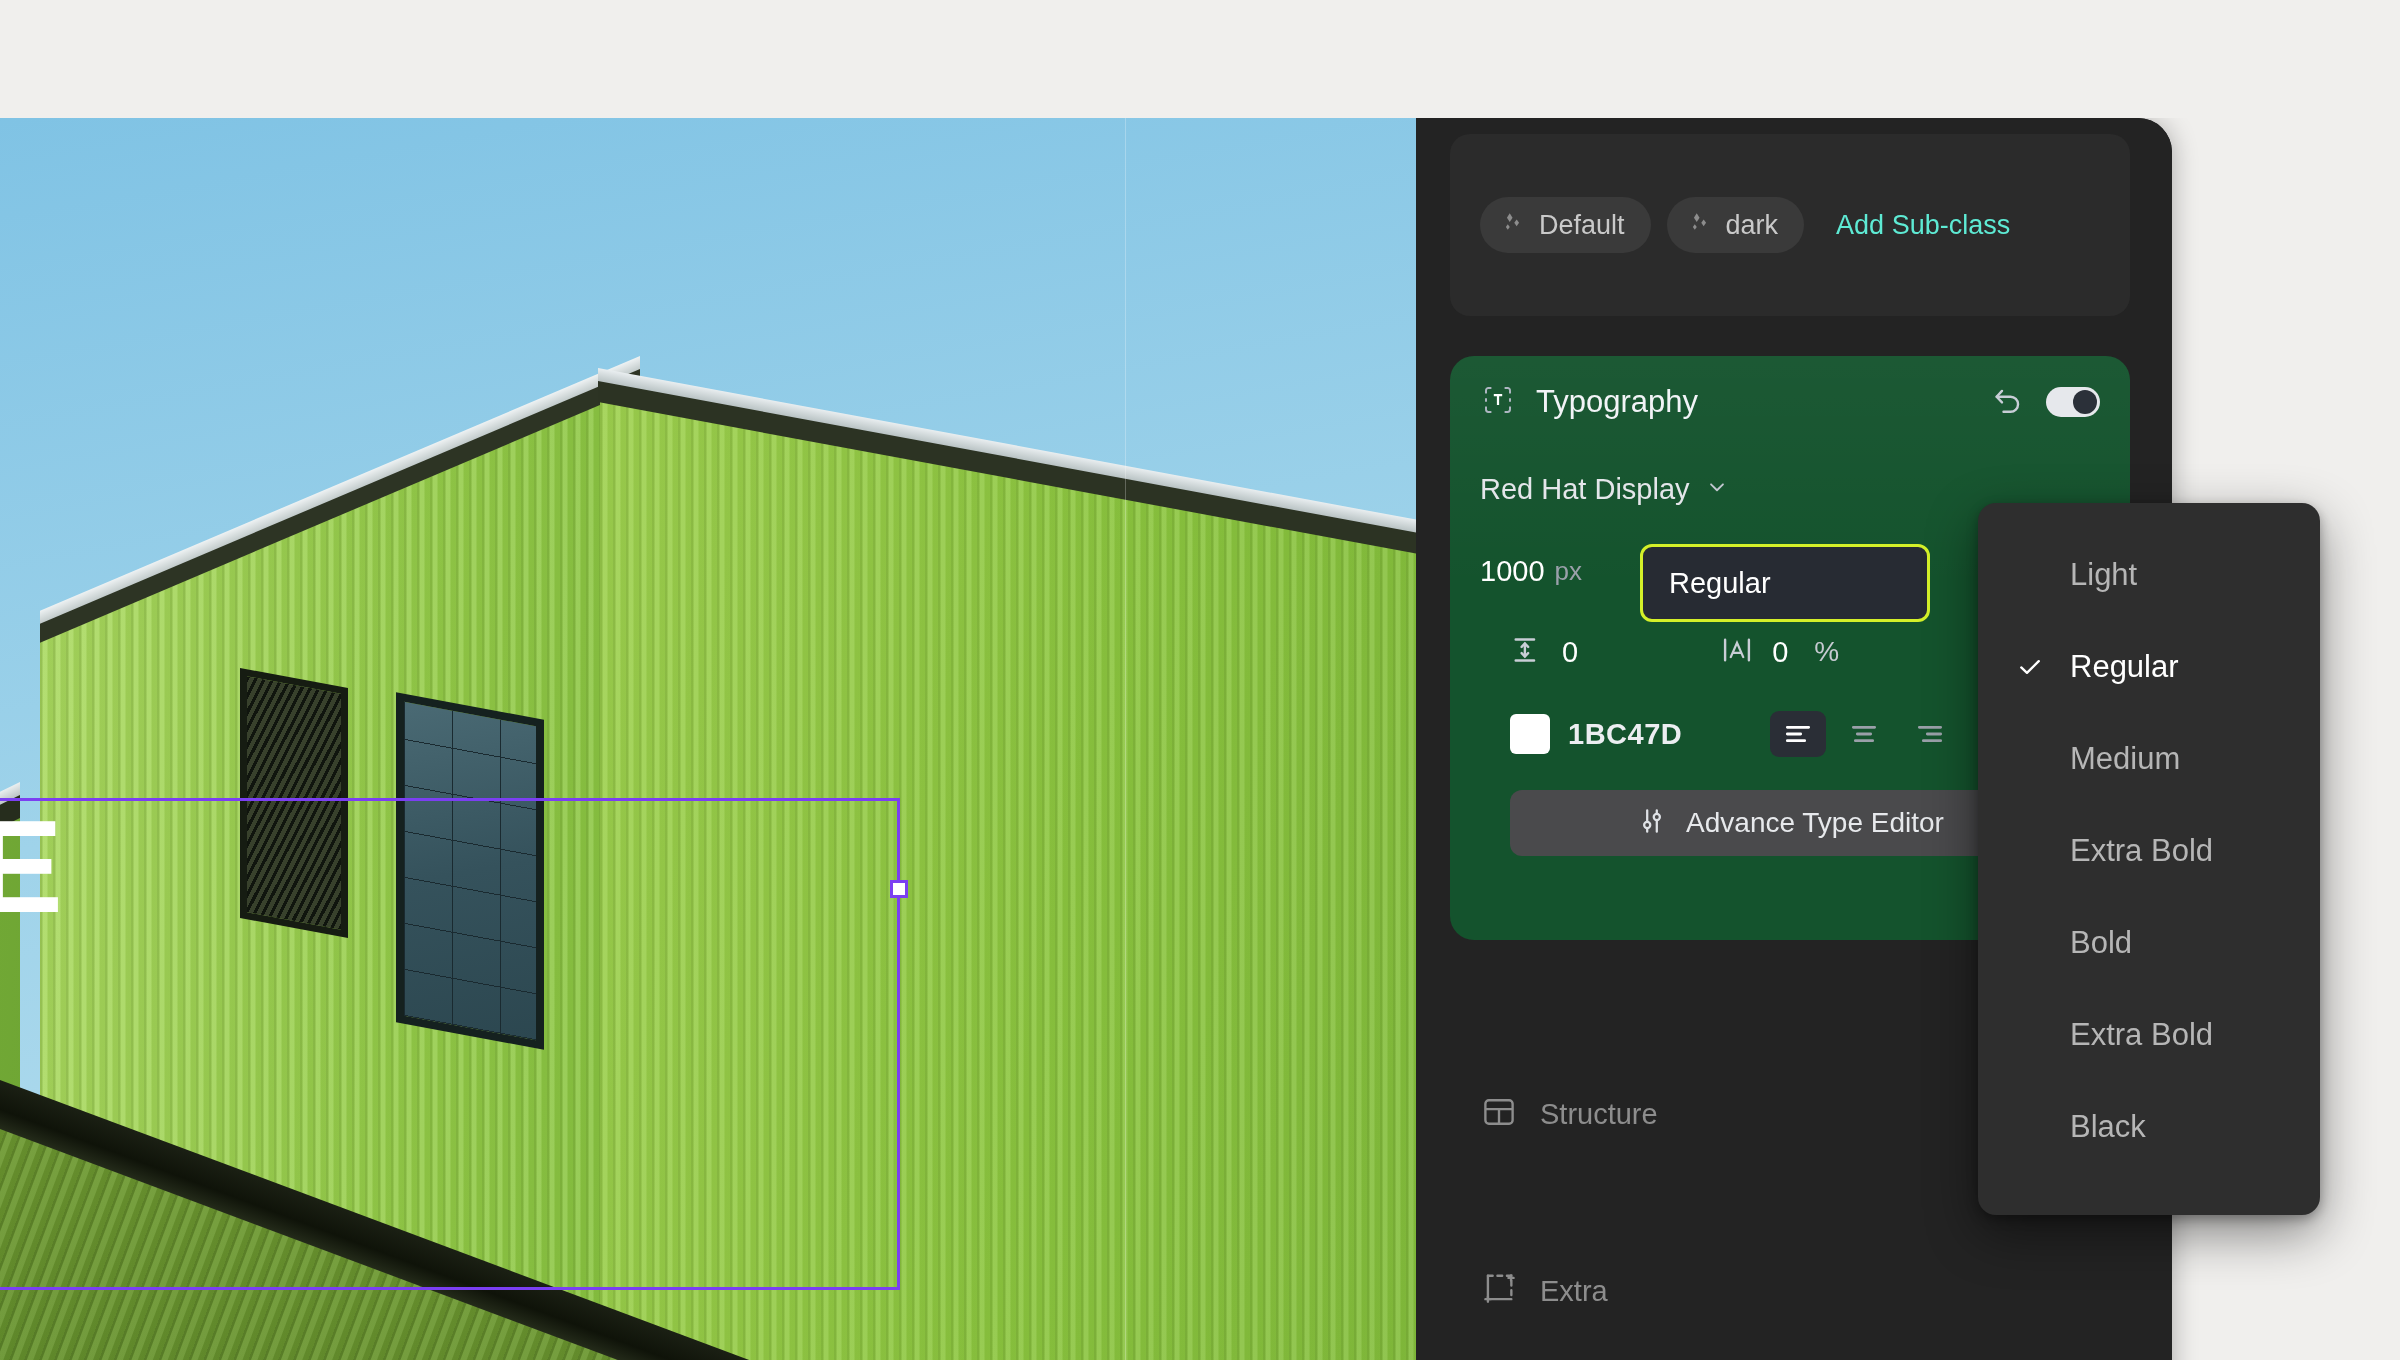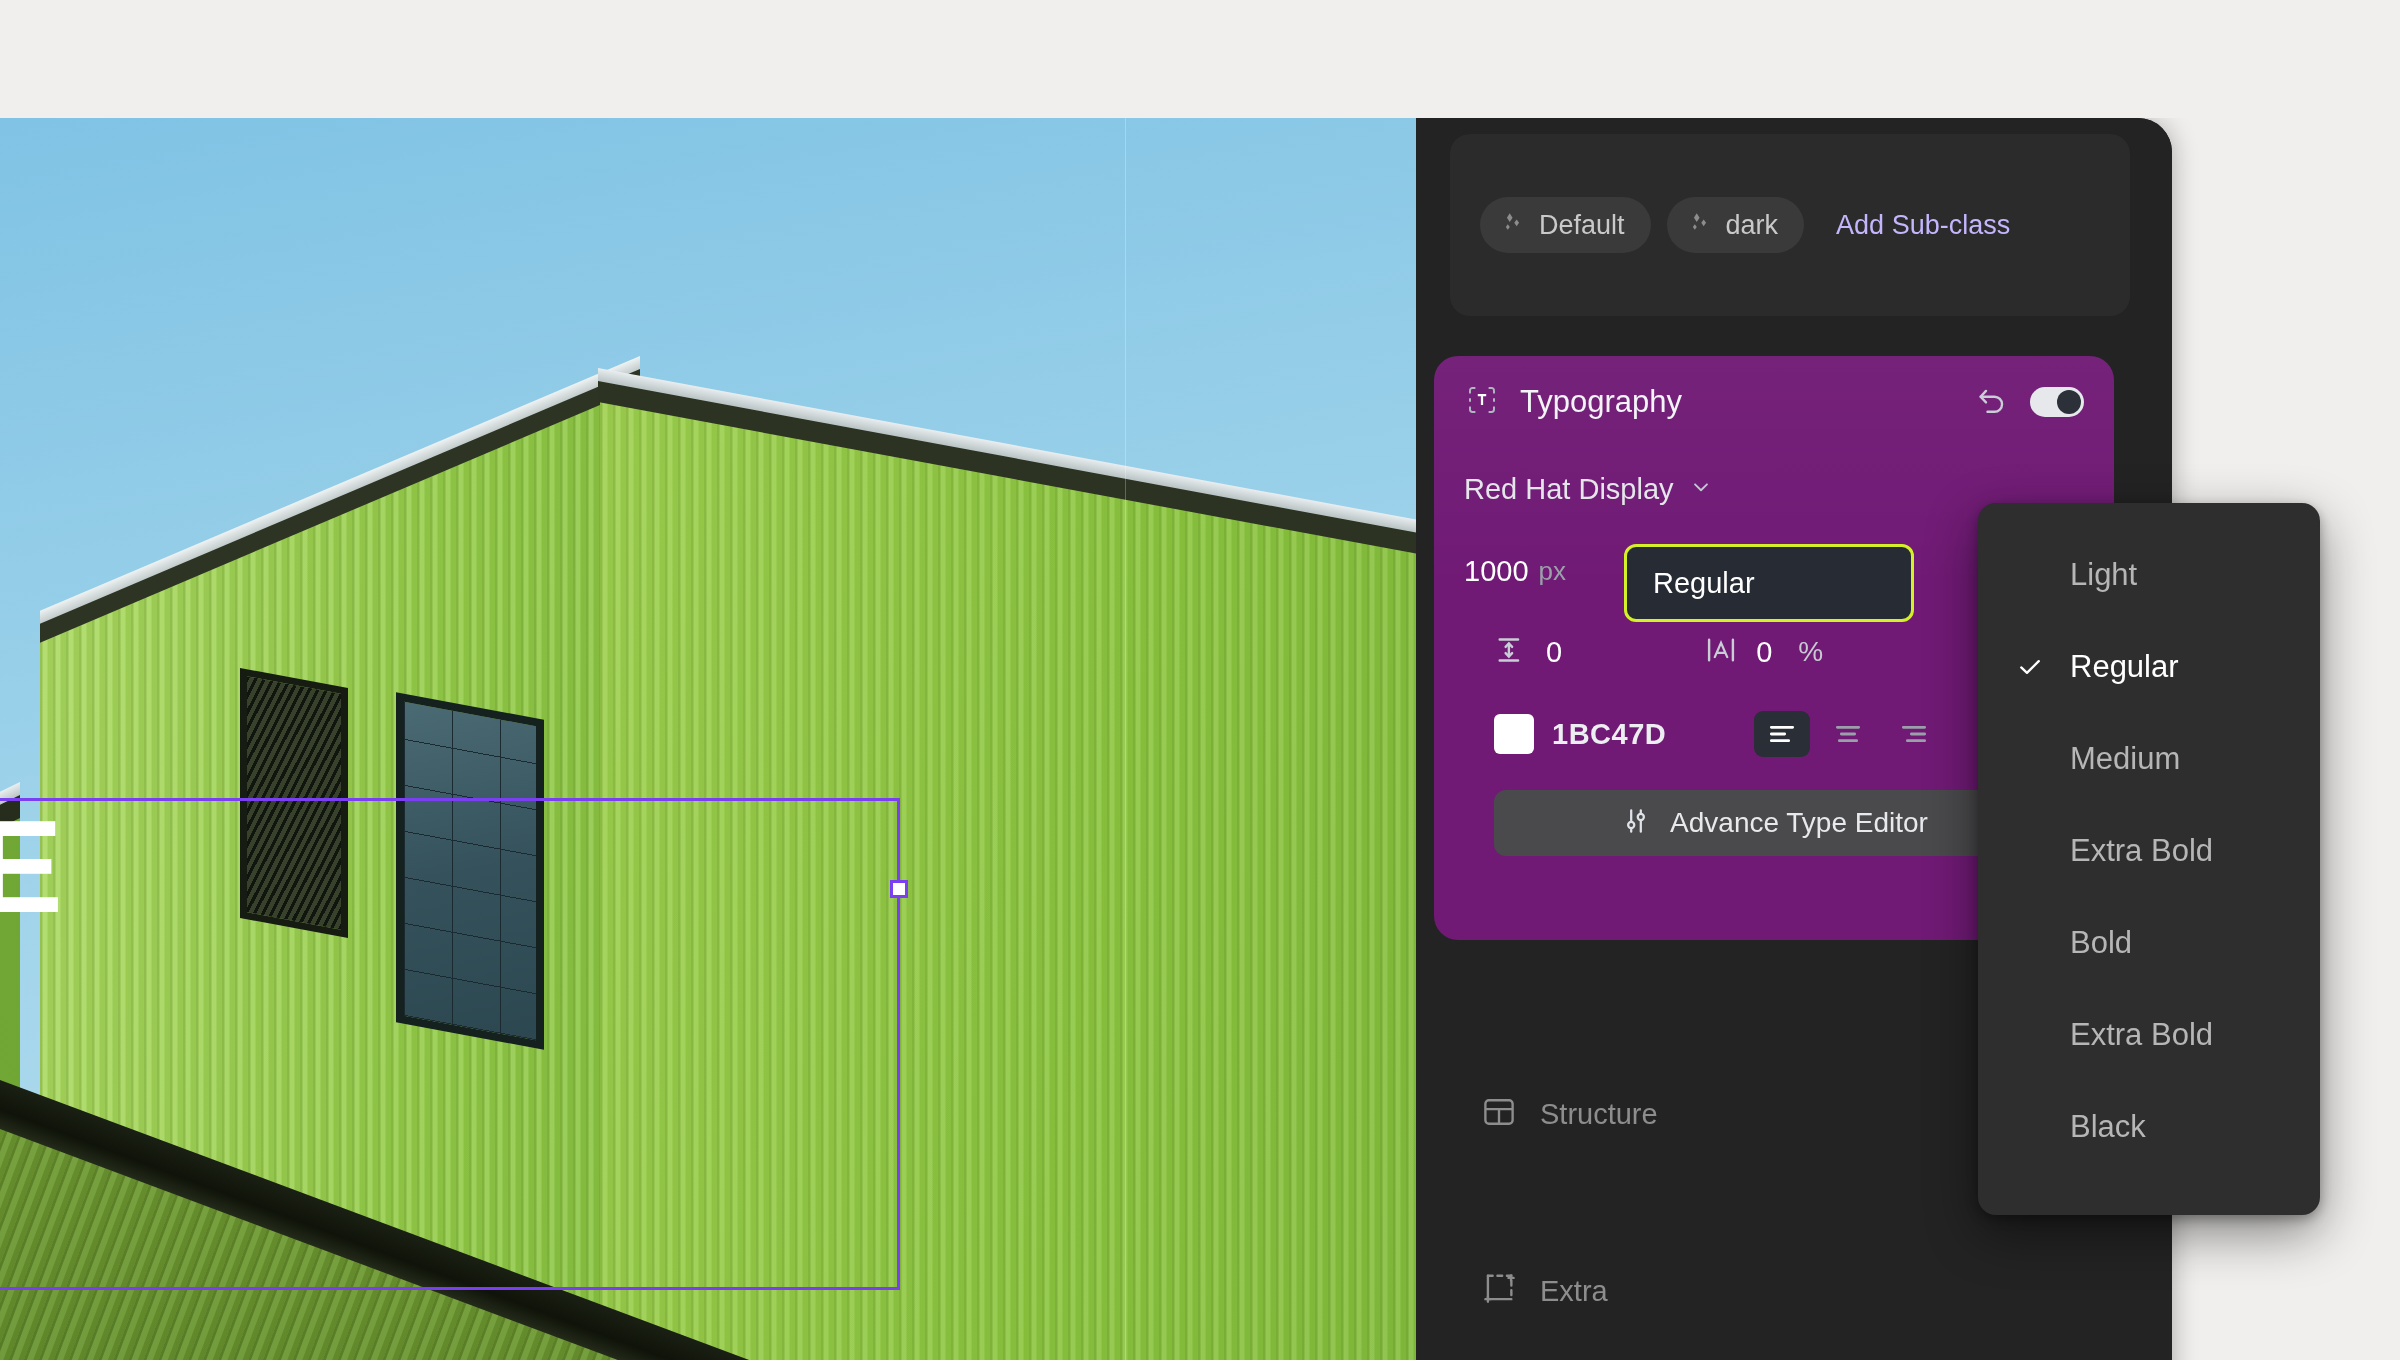--- a/index.html
+++ b/index.html
@@ -291,34 +291,34 @@
     font-size: 27px;
     cursor: pointer;
     white-space: nowrap;
   }
   .chip .glyph { flex: 0 0 auto; }
   .chip-ghost {
     display: flex;
     align-items: center;
     height: 56px;
     padding: 0 16px;
-    color: #c4b5fd;
+    color: #5eead4;
     font-size: 27px;
     cursor: pointer;
     white-space: nowrap;
   }
 
   
   #typography-card {
     position: absolute;
-    left: 18px;
+    left: 34px;
     top: 238px;
     width: 680px;
     height: 584px;
-    background: #701a75;
+    background: #14532d;
     border-radius: 24px;
     overflow: hidden;
   }
   #typography-card::before {
     content: "";
     position: absolute;
     inset: 0;
     background: linear-gradient(180deg, rgba(255,255,255,0.035), rgba(255,255,255,0) 40%);
     pointer-events: none;
   }

